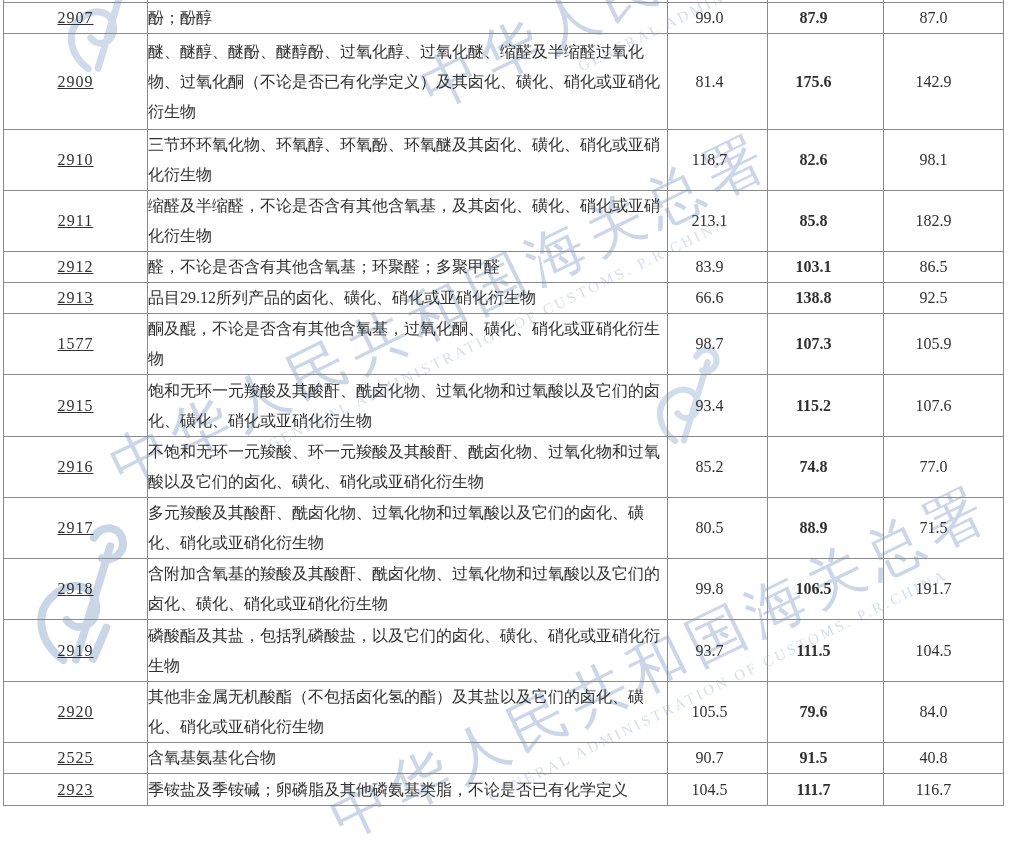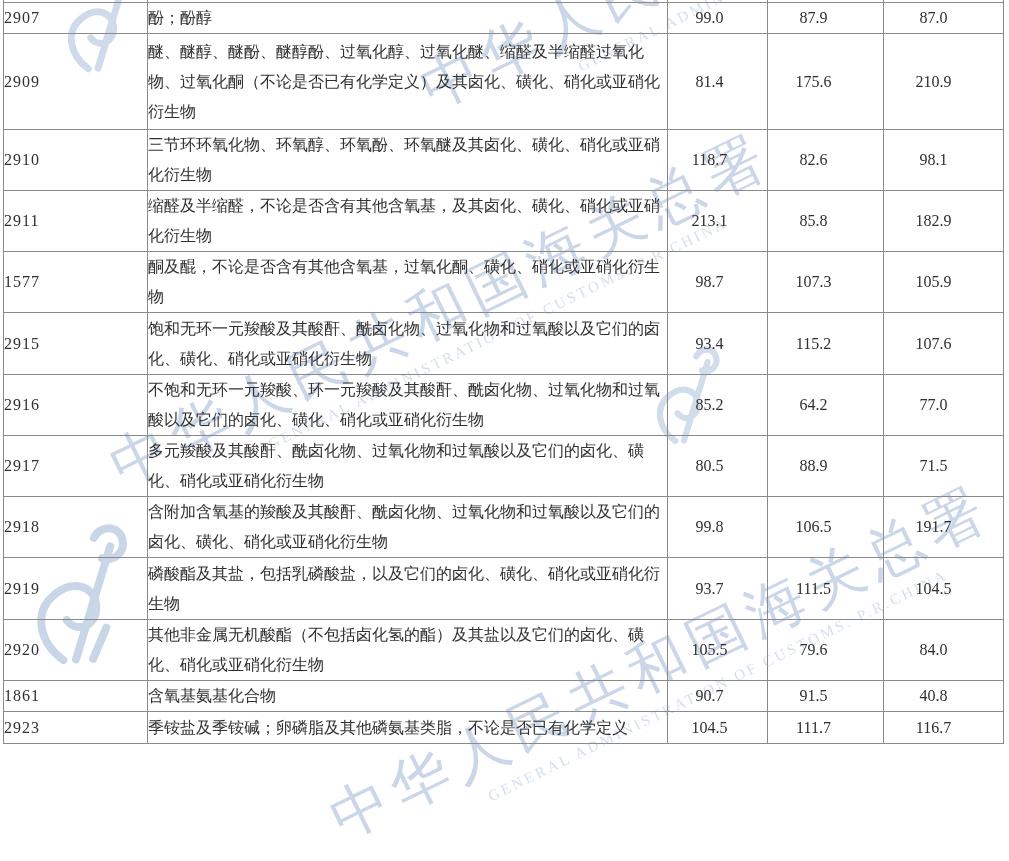--- a/index.html
+++ b/index.html
@@ -26,25 +26,25 @@
     width:1000px;border-collapse:collapse;table-layout:fixed;
     background:transparent;
   }
   table.tariff td{
     border:1px solid #8a8a8a;
     font-size:16px;color:#303030;
     vertical-align:middle;overflow:hidden;
     padding:0;
   }
   tr.cut-row td{border-top:none;height:2px;padding:0;}
-  td.code{text-align:left;font-size:16px;letter-spacing:1px;}
+  td.code{text-align:center;font-size:16px;letter-spacing:1px;text-decoration:underline;}
   td.desc{padding:1px 2px 1px 4px;line-height:30px;text-align:left;word-break:normal;}
   td.num{text-align:center;font-size:16px;}
   td.num.c3{padding-right:16px;}
-  td.num.c4{padding-right:24px;}
+  td.num.c4{padding-right:24px;font-weight:bold;}
   td.num.c5{padding-right:20px;}
 </style>
 </head>
 <body>
 
 <div class="stage">
 
   <div class="watermark">
     <svg class="wm-emblem" style="left:24px;top:528px;transform:rotate(-22deg);" width="130" height="140" viewBox="0 0 130 140">
       <g fill="none" stroke="#c9d6e8" stroke-width="8" stroke-linecap="round">
@@ -101,55 +101,69 @@
           <td class="desc">酚；酚醇</td>
           <td class="num c3">99.0</td>
           <td class="num c4">87.9</td>
           <td class="num c5">87.0</td>
         </tr>
         <tr style="height: 96px;">
           <td class="code">2909</td>
           <td class="desc">醚、醚醇、醚酚、醚醇酚、过氧化醇、过氧化醚、缩醛及半缩醛过氧化物、过氧化酮（不论是否已有化学定义）及其卤化、磺化、硝化或亚硝化衍生物</td>
           <td class="num c3">81.4</td>
           <td class="num c4">175.6</td>
-          <td class="num c5">210.9</td>
+          <td class="num c5">142.9</td>
         </tr>
         <tr style="height: 58px;">
           <td class="code">2910</td>
           <td class="desc">三节环环氧化物、环氧醇、环氧酚、环氧醚及其卤化、磺化、硝化或亚硝化衍生物</td>
           <td class="num c3">118.7</td>
           <td class="num c4">82.6</td>
           <td class="num c5">98.1</td>
         </tr>
         <tr style="height: 58px;">
           <td class="code">2911</td>
           <td class="desc">缩醛及半缩醛，不论是否含有其他含氧基，及其卤化、磺化、硝化或亚硝化衍生物</td>
           <td class="num c3">213.1</td>
           <td class="num c4">85.8</td>
           <td class="num c5">182.9</td>
         </tr>
+        <tr style="height: 29px;">
+          <td class="code">2912</td>
+          <td class="desc">醛，不论是否含有其他含氧基；环聚醛；多聚甲醛</td>
+          <td class="num c3">83.9</td>
+          <td class="num c4">103.1</td>
+          <td class="num c5">86.5</td>
+        </tr>
+        <tr style="height: 30px;">
+          <td class="code">2913</td>
+          <td class="desc">品目29.12所列产品的卤化、磺化、硝化或亚硝化衍生物</td>
+          <td class="num c3">66.6</td>
+          <td class="num c4">138.8</td>
+          <td class="num c5">92.5</td>
+        </tr>
         <tr style="height: 60px;">
           <td class="code">1577</td>
           <td class="desc">酮及醌，不论是否含有其他含氧基，过氧化酮、磺化、硝化或亚硝化衍生物</td>
           <td class="num c3">98.7</td>
           <td class="num c4">107.3</td>
           <td class="num c5">105.9</td>
         </tr>
         <tr style="height: 62px;">
           <td class="code">2915</td>
           <td class="desc">饱和无环一元羧酸及其酸酐、酰卤化物、过氧化物和过氧酸以及它们的卤化、磺化、硝化或亚硝化衍生物</td>
           <td class="num c3">93.4</td>
           <td class="num c4">115.2</td>
           <td class="num c5">107.6</td>
         </tr>
         <tr style="height: 61px;">
           <td class="code">2916</td>
           <td class="desc">不饱和无环一元羧酸、环一元羧酸及其酸酐、酰卤化物、过氧化物和过氧酸以及它们的卤化、磺化、硝化或亚硝化衍生物</td>
           <td class="num c3">85.2</td>
-          <td class="num c4">64.2</td>
+          <td class="num c4">74.8</td>
           <td class="num c5">77.0</td>
         </tr>
         <tr style="height: 61px;">
           <td class="code">2917</td>
           <td class="desc">多元羧酸及其酸酐、酰卤化物、过氧化物和过氧酸以及它们的卤化、磺化、硝化或亚硝化衍生物</td>
           <td class="num c3">80.5</td>
           <td class="num c4">88.9</td>
           <td class="num c5">71.5</td>
         </tr>
         <tr style="height: 61px;">
@@ -167,21 +181,21 @@
           <td class="num c5">104.5</td>
         </tr>
         <tr style="height: 61px;">
           <td class="code">2920</td>
           <td class="desc">其他非金属无机酸酯（不包括卤化氢的酯）及其盐以及它们的卤化、磺化、硝化或亚硝化衍生物</td>
           <td class="num c3">105.5</td>
           <td class="num c4">79.6</td>
           <td class="num c5">84.0</td>
         </tr>
         <tr style="height: 30px;">
-          <td class="code">1861</td>
+          <td class="code">2525</td>
           <td class="desc">含氧基氨基化合物</td>
           <td class="num c3">90.7</td>
           <td class="num c4">91.5</td>
           <td class="num c5">40.8</td>
         </tr>
         <tr style="height: 32px;">
           <td class="code">2923</td>
           <td class="desc">季铵盐及季铵碱；卵磷脂及其他磷氨基类脂，不论是否已有化学定义</td>
           <td class="num c3">104.5</td>
           <td class="num c4">111.7</td>

